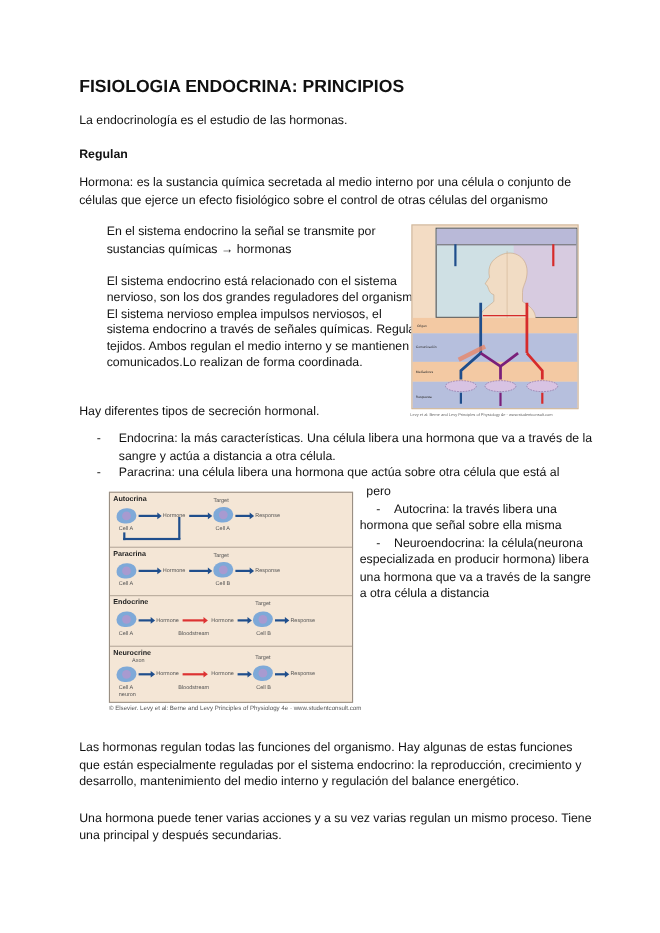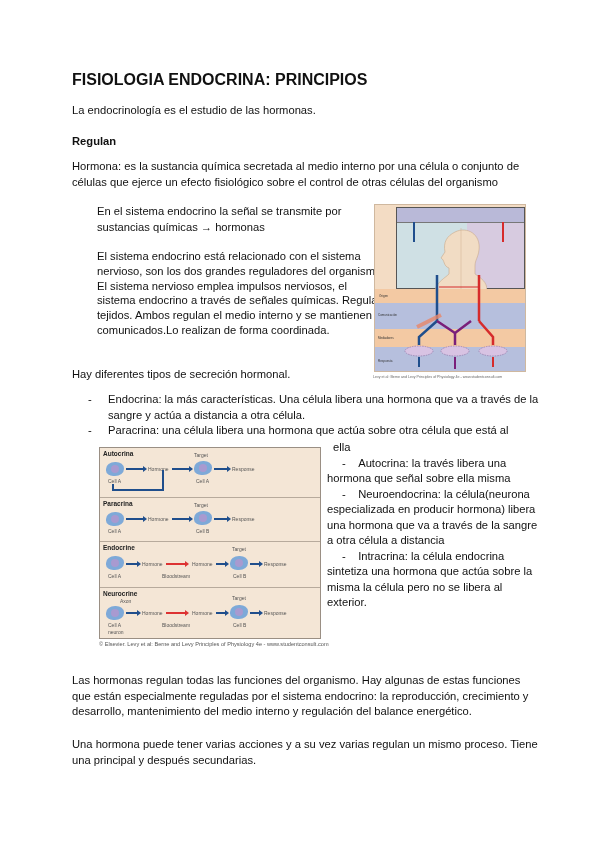--- a/index.html
+++ b/index.html
@@ -104,24 +104,23 @@
     <span class="dash">-</span>
     <span>Endocrina: la más características. Una célula libera una hormona que va a través de la sangre y actúa a distancia a otra célula.</span>
   </div>
   <div class="bullet">
     <span class="dash">-</span>
     <span>Paracrina: una célula libera una hormona que actúa sobre otra célula que está al</span>
   </div>
 </div>
 
 <div class="abs right-col">
-  <div style="padding-left:6px;">ella</div>
+  <div style="padding-left:6px;">pero</div>
   <div class="sub"><span>-</span>&nbsp;&nbsp;&nbsp;&nbsp;<span>Autocrina: la través libera una</span> <span>hormona que señal sobre ella misma</span></div>
   <div class="sub"><span>-</span>&nbsp;&nbsp;&nbsp;&nbsp;<span>Neuroendocrina: la</span> <span>célula(neurona especializada en producir hormona) libera una hormona que va a través de la sangre a otra célula a distancia</span></div>
-  <div class="sub"><span>-</span>&nbsp;&nbsp;&nbsp;&nbsp;<span>Intracrina: la célula endocrina</span> <span>sintetiza una hormona que actúa sobre la misma la célula pero no se libera al exterior.</span></div>
 </div>
 
 <div class="abs fig2">
   <div class="panel" style="top:0;height:50px;">
     <span class="ptitle">Autocrina</span>
     <div class="cell" style="left:6px;top:14px;"></div>
     <span class="lbl" style="left:8px;top:30px;">Cell A</span>
     <div class="arr" style="left:26px;top:20px;width:18px;"></div>
     <span class="lbl" style="left:48px;top:18px;">Hormone</span>
     <div class="arr" style="left:72px;top:20px;width:18px;"></div>

